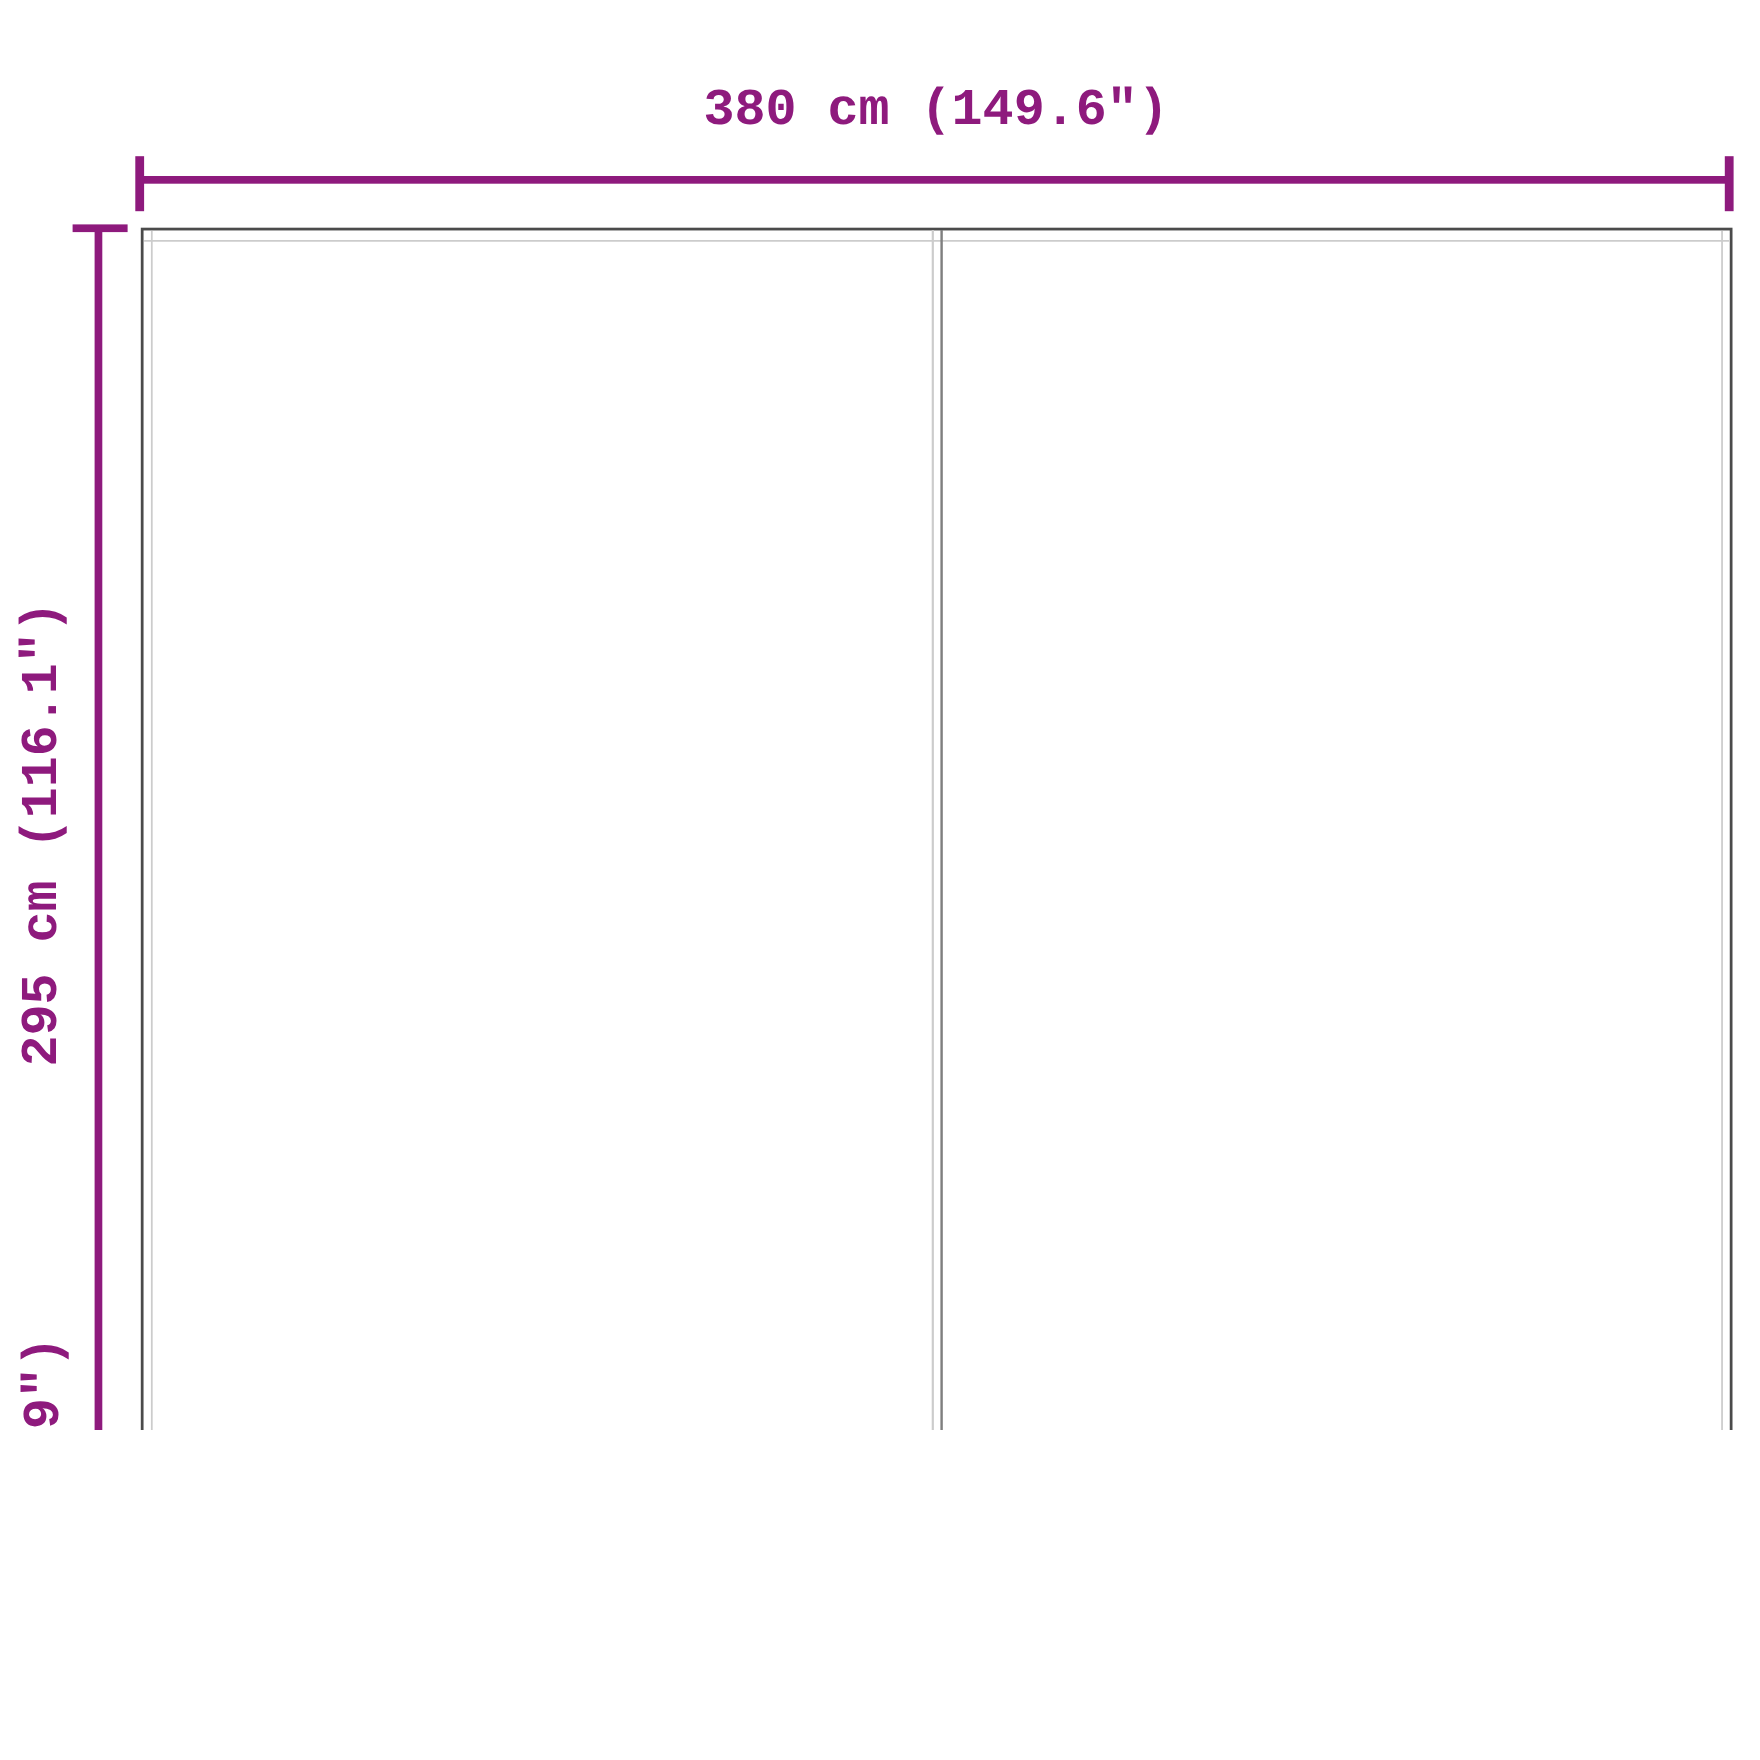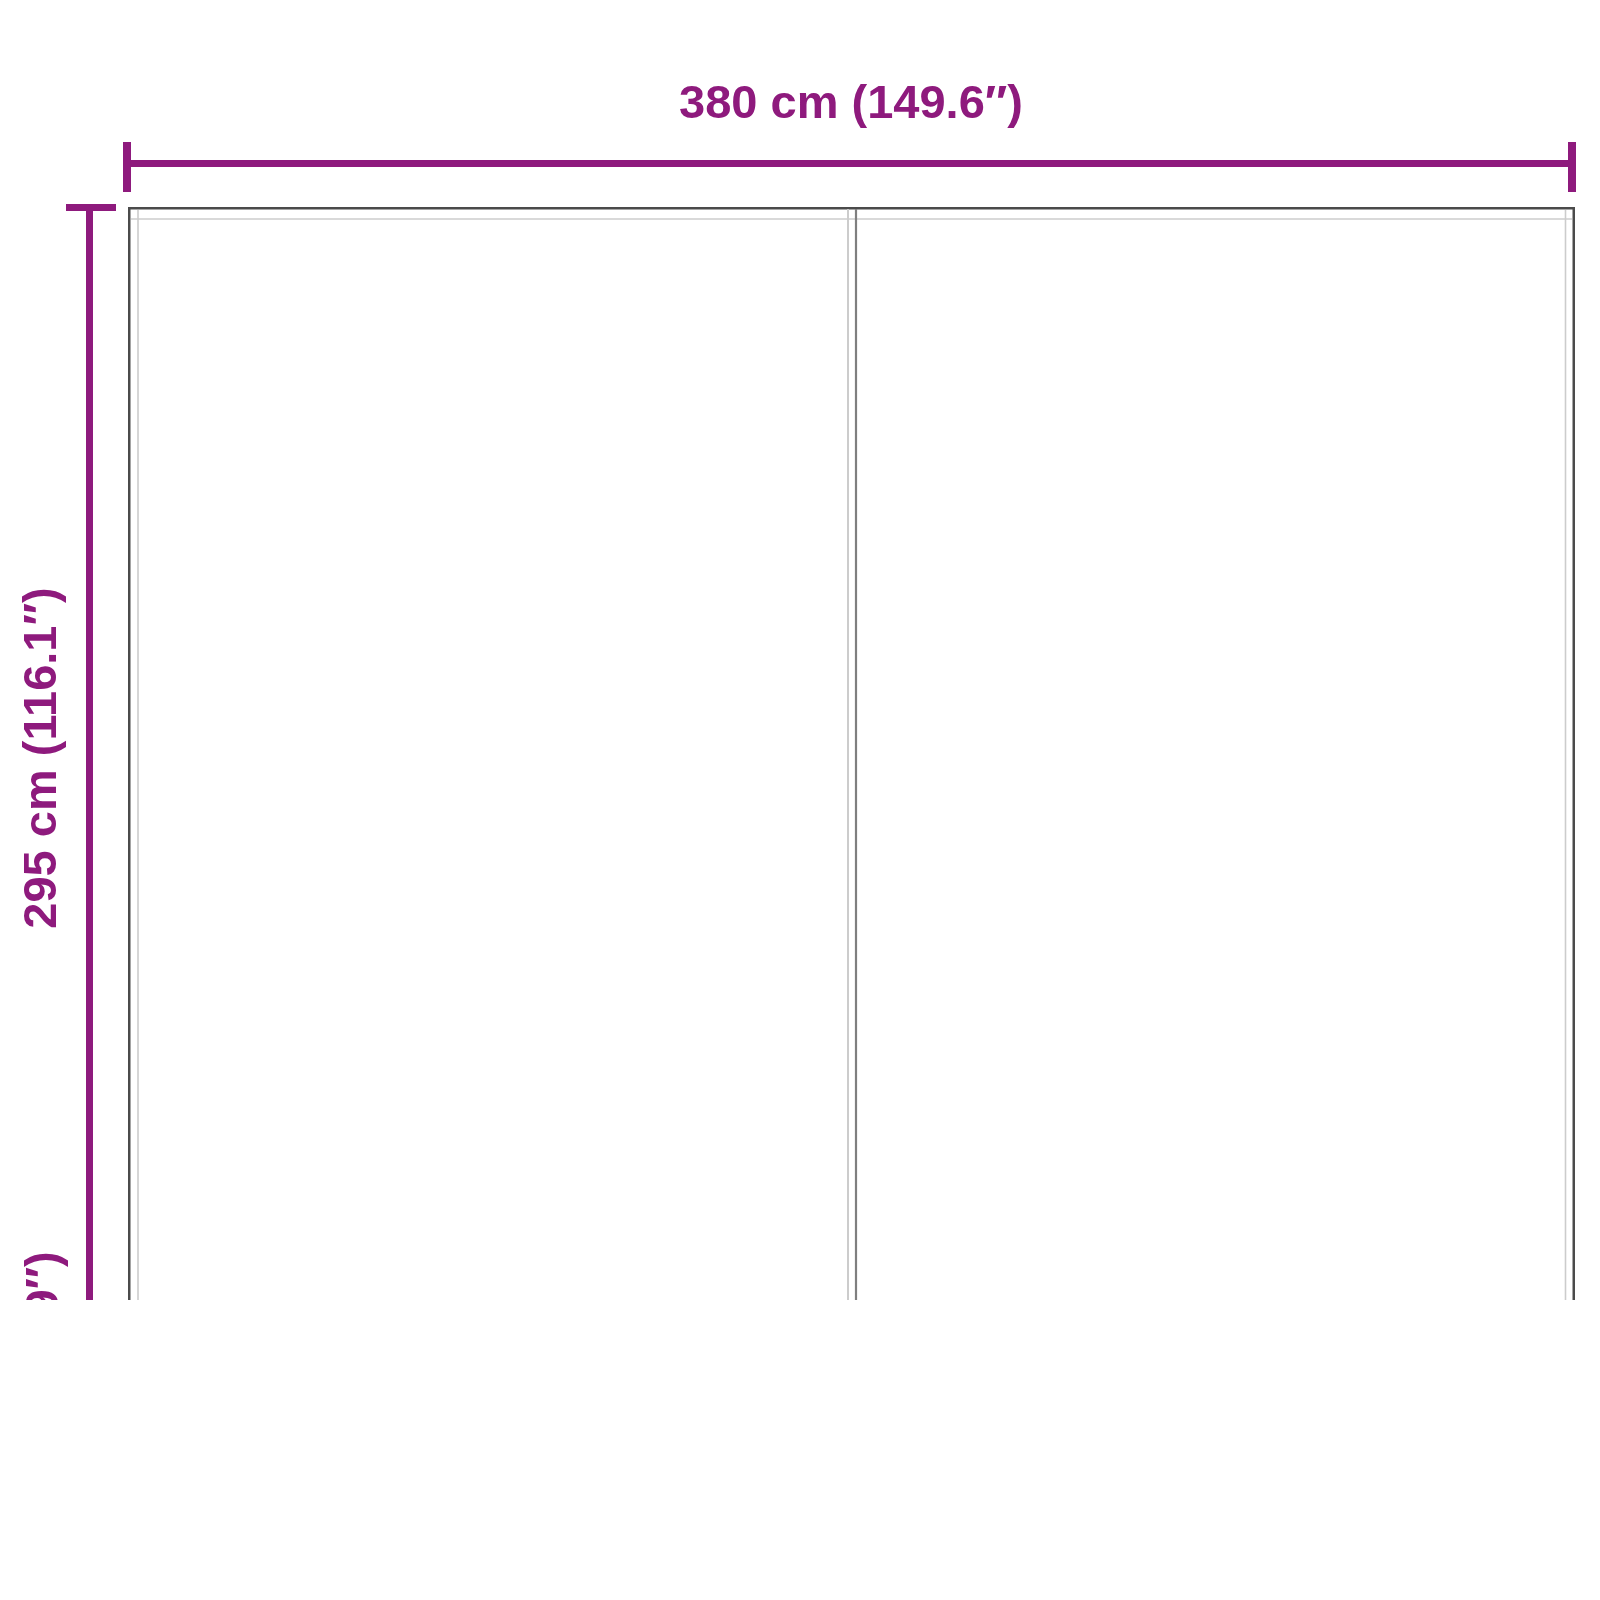--- a/index.html
+++ b/index.html
@@ -8,21 +8,21 @@
     --seam-light:#cccccc;
     --seam-dark:#7f7f7f;
     --background:#ffffff;
   }
   html,body{margin:0;padding:0;background:var(--background);}
   .canvas{
     position:relative;
     width:1600px;height:1300px;
     background:var(--background);
     overflow:hidden;
-    font-family:Liberation Sans, sans-serif;
+    font-family:Liberation Mono, monospace;
   }
   .drawing{position:absolute;left:0;top:0;}
   .ol{stroke:var(--outline);fill:none;}
   .sl{stroke:var(--seam-light);fill:none;}
   .sd{stroke:var(--seam-dark);fill:none;}
   .panel-fill{fill:var(--background);}
   .dim{position:absolute;background:var(--dimension-accent);}
   .dim-label{
     position:absolute;
     color:var(--dimension-accent);

